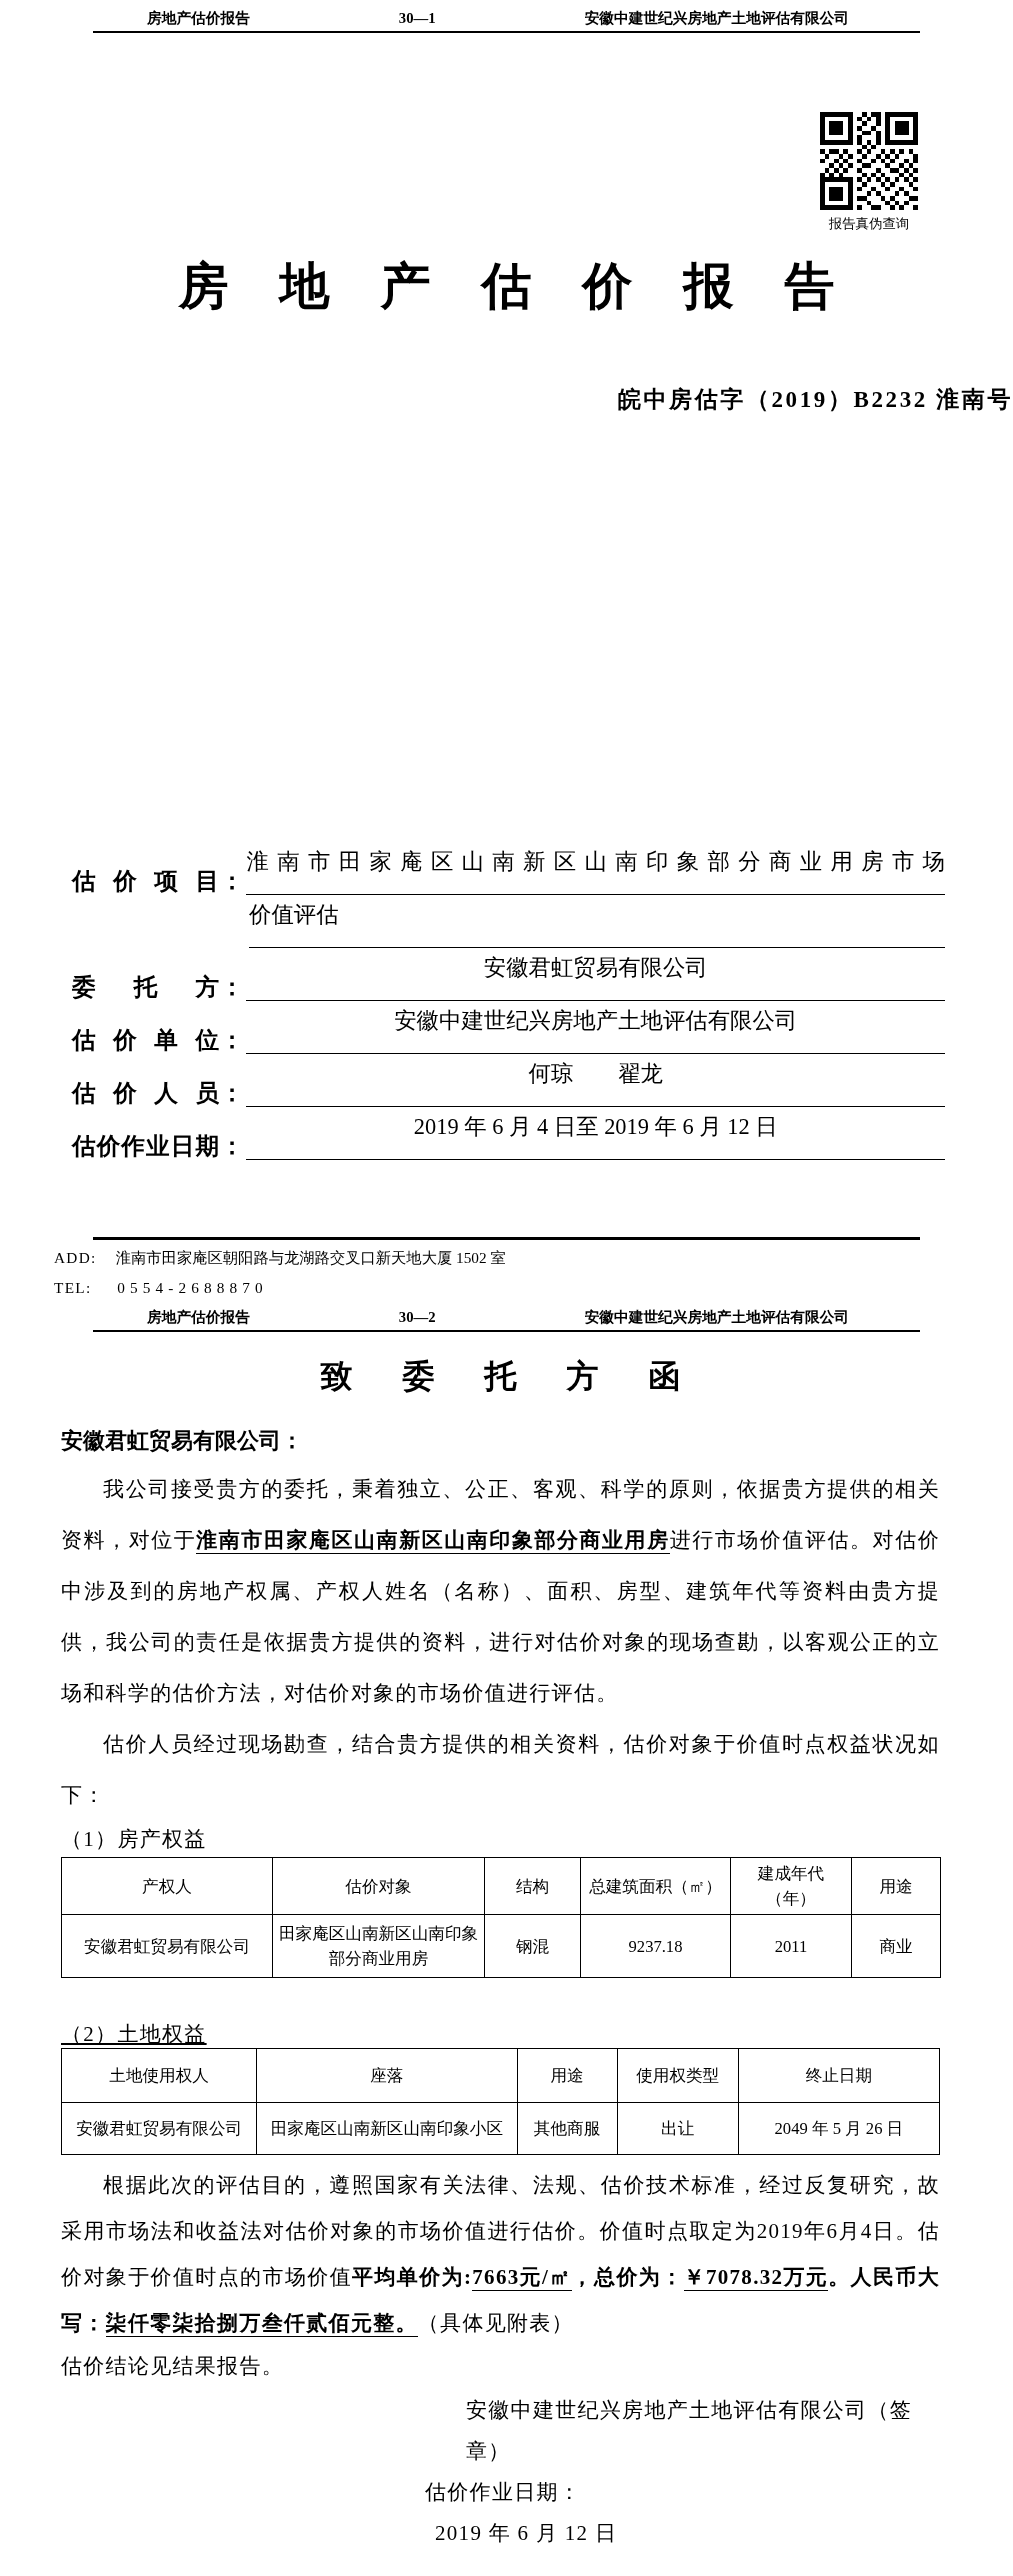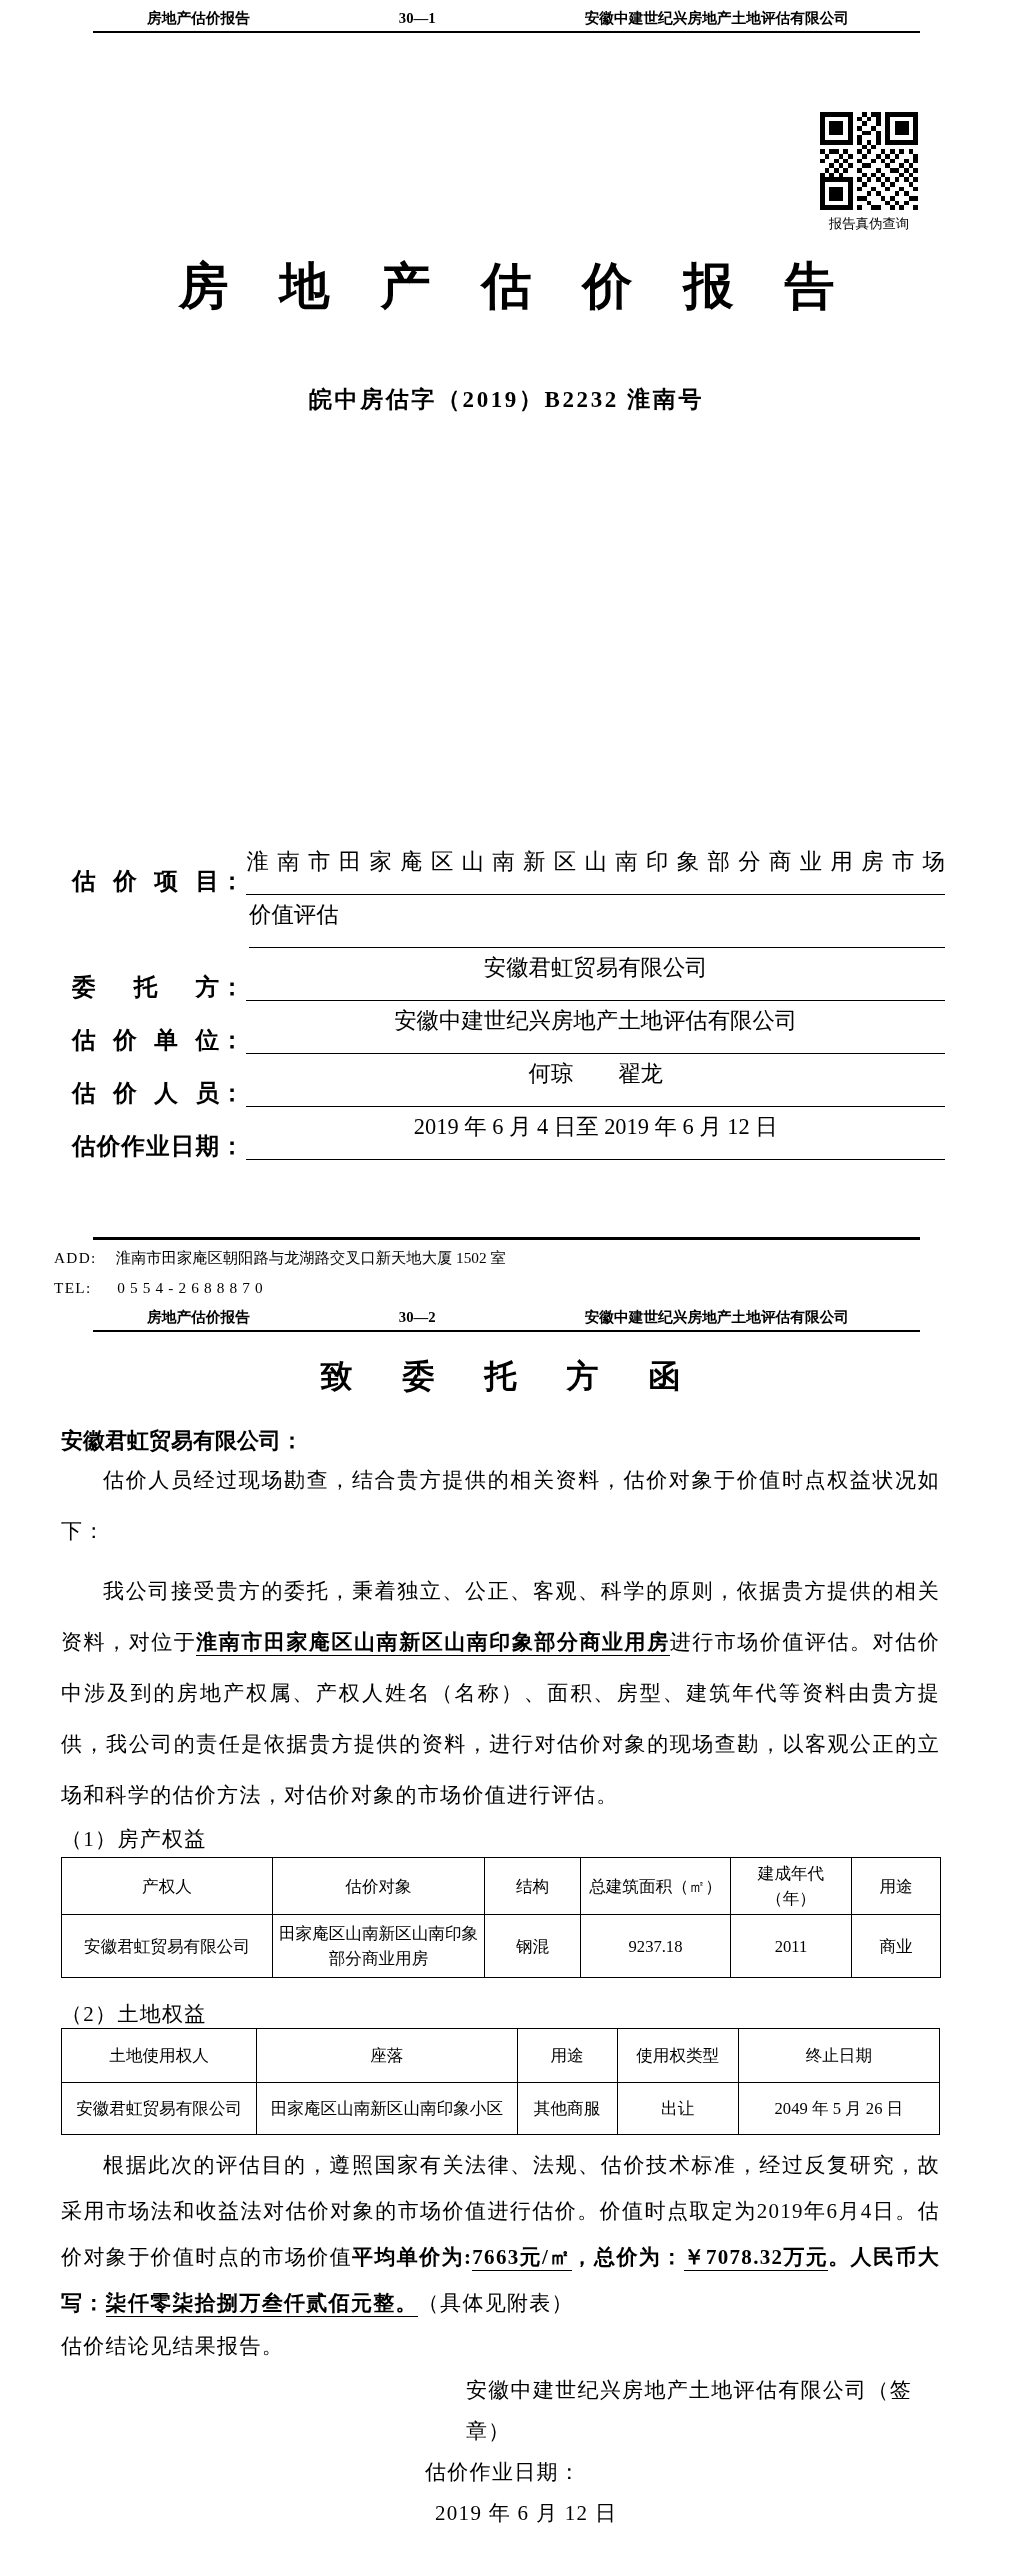--- a/index.html
+++ b/index.html
@@ -22,21 +22,21 @@
   
   .qr-block { position:absolute; top:112px; left:819px; width:100px; text-align:center; }
   .qr-svg { width:98px; height:98px; display:block; margin:0 auto 6.4px; }
   .qr-caption { font-size:13.4px; line-height:16.6px; }
 
   
   .doc-title {
     margin-top:222px; text-align:center; white-space:nowrap;
     font-size:50px; font-weight:700; letter-spacing:51px; padding-left:51px; line-height:63px;
   }
-  .doc-no { margin-top:68px; text-align:center; font-size:23px; font-weight:700; letter-spacing:2.6px; line-height:28px; }
+  .doc-no { margin-top:68px; text-align:right; font-size:23px; font-weight:700; letter-spacing:2.6px; line-height:28px; }
 
   .fields { margin:428px 68px 0 72px; }
   .frow { display:flex; align-items:flex-end; height:53px; }
   .flabel { flex:none; width:147px; font-size:23.6px; font-weight:700; line-height:1.2;
             text-align:justify; text-align-last:justify; }
   .fcolon { flex:none; font-size:23.6px; font-weight:700; line-height:1.2; padding:0 2.6px 0 1.3px; }
   .fspacer { flex:none; width:177px; }
   .fval { flex:1; border-bottom:1.9px solid #000; font-size:22.4px; line-height:1.35; text-align:center; padding-bottom:17px; }
   .fval.justify { text-align:justify; text-align-last:justify; }
   .fval.left { text-align:left; }
@@ -51,21 +51,21 @@
   .content { padding:0 73px 0 61px; font-size:21px; }
   .p2-title { margin-top:24px; text-align:center; white-space:nowrap;
               font-size:32px; font-weight:700; letter-spacing:50px; padding-left:50px; line-height:40px; }
   .salutation { margin-top:30px; font-size:22px; font-weight:700; line-height:29px; }
   .para { text-align:justify; text-indent:42px; letter-spacing:1.3px; line-height:51px; }
   .para1 { margin-top:9px; }
   .para-one { line-height:51px; }
   .b { font-weight:700; }
   .bu { font-weight:700; border-bottom:1.9px solid #000; padding-bottom:1.3px; }
   .section-label { line-height:36px; letter-spacing:1.3px; }
-  .sec2 { margin-top:23px; line-height:27px; }
+  .sec2 { margin-top:43px; line-height:27px;text-decoration:underline; }
 
   table.rpt { width:100%; border-collapse:collapse; border:1.9px solid #000; font-size:16.6px; table-layout:fixed; }
   table.rpt td { border:1.3px solid #000; text-align:center; vertical-align:middle; padding:2.6px 5.1px; line-height:25.5px; }
   .t1 .hrow td { height:38px; }
   .t1 .drow td { height:63px; }
   .t2 .hrow td { height:54px; }
   .t2 .drow td { height:52px; }
 
   .para3 { margin-top:22px; line-height:37px; }
   .para4 { margin-top:6.4px; line-height:46px; }
@@ -165,23 +165,23 @@
     <span>房地产估价报告</span>
     <span>30—2</span>
     <span>安徽中建世纪兴房地产土地评估有限公司</span>
   </div>
   <div class="rule"></div>
 
   <div class="content">
     <div class="p2-title">致委托方函</div>
     <div class="salutation">安徽君虹贸易有限公司：</div>
 
+    <p class="para para1"><span>我公司接受贵方的委托，秉着独立、公正、客观、科学的原则，依据贵方提供的相关资料，对位于</span><span class="bu">淮南市田家庵区山南新区山南印象部分商业用房</span><span>进行市场价值评估。对估价中涉及到的房地产权属、产权人姓名（名称）、面积、房型、建筑年代等资料由贵方提供，我公司的责任是依据贵方提供的资料，进行对估价对象的现场查勘，以客观公正的立场和科学的估价方法，对估价对象的市场价值进行评估。</span></p>
+
     <p class="para para-one">估价人员经过现场勘查，结合贵方提供的相关资料，估价对象于价值时点权益状况如下：</p>
-
-    <p class="para para1"><span>我公司接受贵方的委托，秉着独立、公正、客观、科学的原则，依据贵方提供的相关资料，对位于</span><span class="bu">淮南市田家庵区山南新区山南印象部分商业用房</span><span>进行市场价值评估。对估价中涉及到的房地产权属、产权人姓名（名称）、面积、房型、建筑年代等资料由贵方提供，我公司的责任是依据贵方提供的资料，进行对估价对象的现场查勘，以客观公正的立场和科学的估价方法，对估价对象的市场价值进行评估。</span></p>
 
     <div class="section-label">（1）房产权益</div>
 
     <table class="rpt t1">
       <colgroup>
         <col style="width:211px">
           <col style="width:212px">
           <col style="width:96px">
         <col style="width:150px">
           <col style="width:121px">

